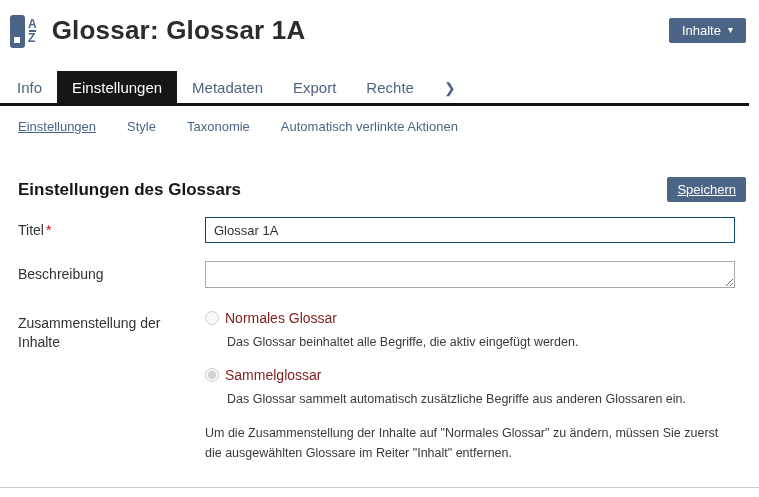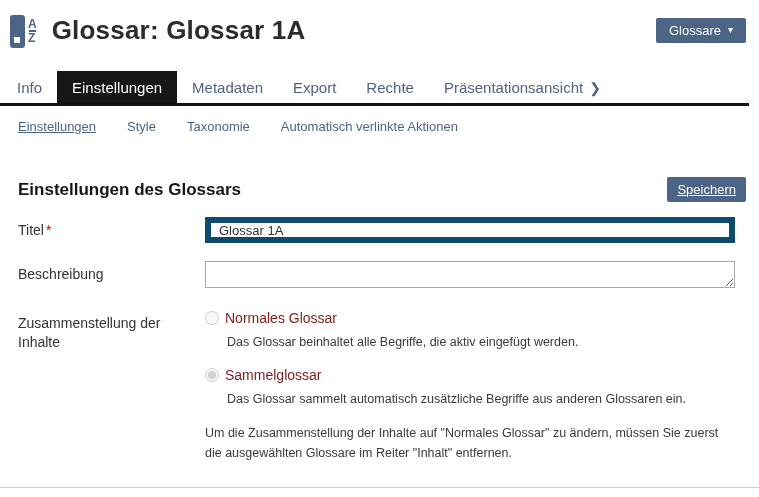--- a/index.html
+++ b/index.html
@@ -38,21 +38,21 @@
   .form-heading{font-size:17px;font-weight:bold;color:#161616;}
   .save-btn{margin-left:auto;background:#4c6586;color:#fff;border:none;border-radius:2px;
             font-size:13px;padding:5px 10px;cursor:pointer;font-family:inherit;text-decoration:underline;}
 
   
   .form{margin-top:15px;}
   .row{display:flex;padding-left:18px;margin-bottom:18px;}
   .row-label{width:187px;flex-shrink:0;font-size:14px;color:#333;padding-top:4px;line-height:1.35;}
   .req{color:#c00;margin-left:2px;}
   .row-content{flex:1;margin-right:24px;}
-  .text-input{width:100%;box-sizing:border-box;height:26px;border:6px solid #0c4a6e;border-radius:0;
+  .text-input{width:100%;box-sizing:border-box;height:26px;border:1px solid #0c4a6e;border-radius:0;
               padding:3px 8px;font-size:13px;color:#2f2f2f;font-family:inherit;}
   .desc-textarea{width:100%;box-sizing:border-box;height:27px;border:1px solid #a9a9a9;border-radius:0;
               padding:3px 8px;font-size:13px;font-family:inherit;resize:vertical;}
 
   .option{margin-bottom:16px;}
   .option-line{display:flex;align-items:center;gap:6px;}
   .option-line input[type=radio]{margin:0;width:14px;height:14px;}
   .option-label{font-size:14px;color:#7f1d1d;}
   .option-info{font-size:12.5px;color:#3a3a3a;margin:7px 0 0 22px;line-height:1.45;}
   .note{font-size:12.5px;color:#3a3a3a;line-height:1.55;margin-top:6px;max-width:540px;}
@@ -68,33 +68,32 @@
     <div class="glossary-icon">
       <div class="icon-spine"></div>
       <div class="icon-az">
         <span>A</span>
         <span class="dash"></span>
         <span>Z</span>
       </div>
     </div>
     <h1 class="page-title">Glossar: Glossar 1A</h1>
     <button class="actions-btn">
-      <span>Glossare</span>
+      <span>Inhalte</span>
       <span class="caret">▾</span>
     </button>
   </div>
 
   <nav class="tabbar">
     <a class="tab">Info</a>
     <a class="tab active">Einstellungen</a>
     <a class="tab">Metadaten</a>
     <a class="tab">Export</a>
     <a class="tab">Rechte</a>
     <a class="tab">
-      <span>Präsentationsansicht</span>
       <span class="chev">❯</span>
     </a>
   </nav>
 
   <nav class="subtabbar">
     <a class="subtab active">Einstellungen</a>
     <a class="subtab">Style</a>
     <a class="subtab">Taxonomie</a>
     <a class="subtab">Automatisch verlinkte Aktionen</a>
   </nav>

